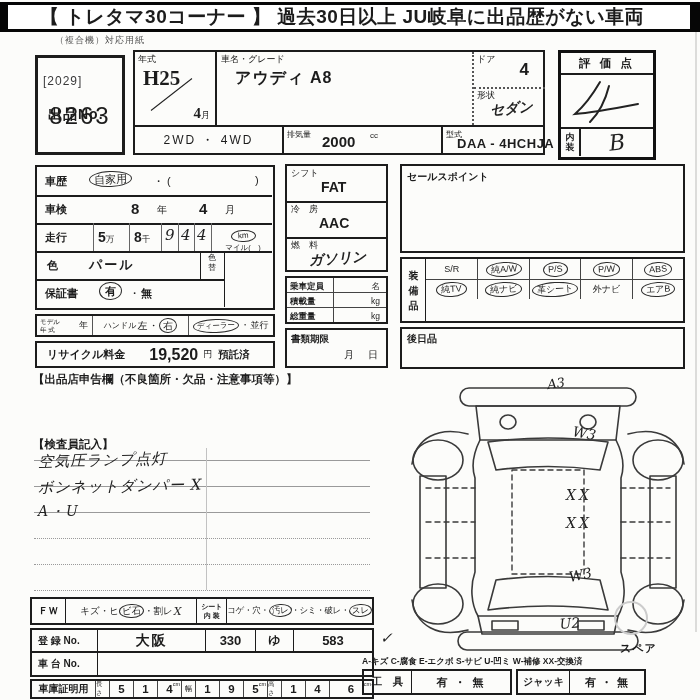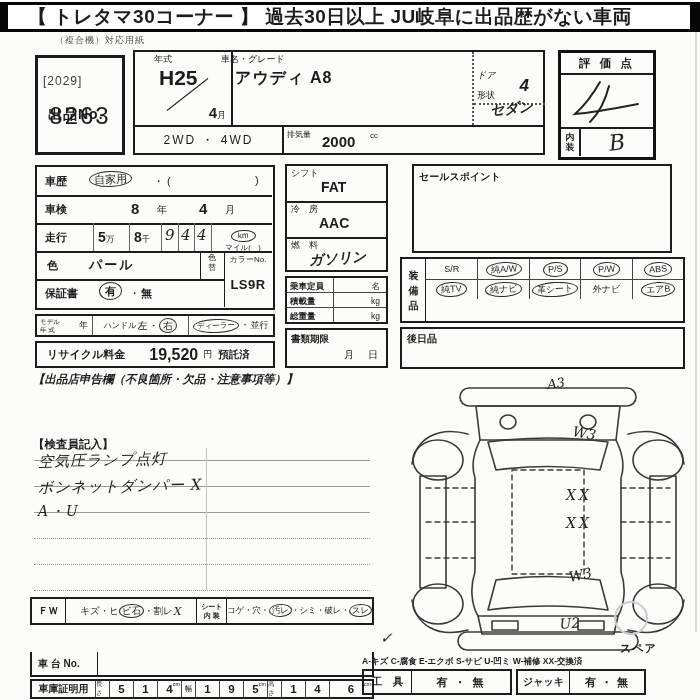--- a/index.html
+++ b/index.html
@@ -31,66 +31,70 @@
   .eq-text{ display:inline-block; line-height:1.2; padding:1px 4px; }
   .eq-text.circled{ border:1.6px solid #2b2b2b; border-radius:50%; transform:rotate(-3deg); }
   svg text.hand{ font-family:"DejaVu Serif", serif; font-style:italic; fill:#222; }
 </style>
 </head>
 <body>
 
 <div class="page">
 
   <div class="abs" style="left:0;top:2px;width:700px;height:30px;background:#060606;">
-    <div class="abs nw" style="left:8px;top:3px;width:682px;height:24px;background:#fff;display:flex;align-items:center;padding-left:20px;font-size:19px;font-weight:bold;letter-spacing:.5px;">
+    <div class="abs nw" style="left:8px;top:3px;width:682px;height:24px;background:#fff;display:flex;align-items:center;padding-left:32px;font-size:19px;font-weight:bold;letter-spacing:.5px;">
       <span>【 トレタマ30コーナー 】 過去30日以上 JU岐阜に出品歴がない車両</span>
     </div>
   </div>
   <div class="abs" style="left:55px;top:34px;font-size:9px;color:#555;letter-spacing:1px;">（複合機）対応用紙</div>
   <div class="abs" style="left:695px;top:32px;width:2px;height:600px;background:#dcdcda;"></div>
 
   <div class="abs bx3" style="left:35px;top:55px;width:90px;height:100px;">
     <div class="abs b" style="left:10px;top:4px;font-size:14px;letter-spacing:1px;margin-top:44px;">出品No.</div>
     <div class="abs" style="left:5px;top:16px;font-size:12px;color:#3a3a3a;letter-spacing:1px;background:rgba(255,255,255,.55);">[2029]</div>
     <div class="abs" style="left:0;top:44px;width:84px;text-align:center;font-size:24px;letter-spacing:2px;">8263</div>
   </div>
 
   <div class="abs bx2" style="left:133px;top:50px;width:412px;height:105px;">
 
-    <div class="abs" style="left:16px;top:0;width:82px;height:73px;border-right:2px solid var(--ln);">
+    <div class="abs" style="left:0;top:0;width:82px;height:73px;border-right:2px solid var(--ln);font-family:Liberation Serif, serif;">
       <div class="abs lab" style="left:3px;top:3px;">年式</div>
       <div class="abs b" style="left:8px;top:14px;font-size:21px;">H25</div>
       <div class="abs" style="left:16px;top:58px;width:52px;border-top:1.6px solid #222;transform:rotate(-38deg);transform-origin:left center;"></div>
       <div class="abs nw" style="right:5px;bottom:3px;">
         <span class="b" style="font-size:15px;">4</span><span style="font-size:9px;">月</span>
       </div>
     </div>
 
     <div class="abs" style="left:82px;top:0;width:255px;height:73px;">
       <div class="abs lab" style="left:4px;top:3px;">車名・グレード</div>
       <div class="abs b nw" style="left:18px;top:16px;font-size:16px;letter-spacing:1px;">アウディ A8</div>
     </div>
 
     <div class="abs" style="left:337px;top:0;width:73px;height:73px;border-left:2px dotted #555;">
-      <div class="abs" style="left:0;top:16px;width:100%;height:37px;border-bottom:2px dotted #555;font-style:italic;">
+      <div class="abs" style="left:0;top:0;width:100%;height:37px;border-bottom:2px dotted #555;">
         <div class="abs lab" style="left:3px;top:3px;">ドア</div>
         <div class="abs b" style="right:16px;top:8px;font-size:17px;">4</div>
       </div>
       <div class="abs" style="left:0;top:37px;width:100%;height:36px;">
         <div class="abs lab" style="left:3px;top:2px;">形状</div>
         <div class="abs b hand nw" style="left:16px;top:11px;font-size:14px;transform:rotate(-5deg);">セダン</div>
       </div>
     </div>
 
     <div class="abs" style="left:0;top:73px;width:100%;height:28px;border-top:2px solid var(--ln);display:flex;">
       <div class="ctr nw" style="width:147px;font-size:12px;letter-spacing:2px;">2WD ・ 4WD</div>
       <div style="width:159px;border-left:2px solid var(--ln);position:relative;">
         <span class="abs" style="left:3px;top:2px;font-size:8px;">排気量</span>
         <span class="abs b" style="left:38px;top:6px;font-size:15px;">2000</span>
         <span class="abs" style="left:86px;top:4px;font-size:8px;">cc</span>
+      </div>
+      <div style="flex:1;border-left:2px solid var(--ln);position:relative;">
+        <span class="abs" style="left:3px;top:2px;font-size:8px;">型式</span>
+        <span class="abs b nw" style="left:14px;top:9px;font-size:13px;letter-spacing:.5px;">DAA - 4HCHJA</span>
       </div>
     </div>
   </div>
 
   <div class="abs" style="left:558px;top:50px;width:98px;height:110px;border:3.5px solid #111;">
     <div class="ctr b" style="height:22px;border-bottom:2.5px solid var(--ln);font-size:11.5px;letter-spacing:3px;">評 価 点</div>
     <div style="position:relative;height:52px;">
       <svg width="90" height="50" viewBox="0 0 90 50" style="position:absolute;left:1px;top:1px;">
         <path d="M38 6 C31 18 21 31 13 38 C28 37 50 33 76 28" stroke="#222" stroke-width="2" fill="none" stroke-linecap="round"></path>
         <path d="M47 10 C44 22 38 36 28 46" stroke="#222" stroke-width="2" fill="none" stroke-linecap="round"></path>
@@ -148,24 +152,20 @@
     </div>
 
     <div class="thinv" style="left:163px;top:84px;height:28px;border-left:1.5px solid var(--ln);"></div>
     <div class="thinv" style="left:187px;top:84px;height:56px;border-left:1.5px solid var(--ln);"></div>
     <div class="abs b" style="left:10px;top:91px;font-size:11px;">色</div>
     <div class="abs b nw" style="left:52px;top:89px;font-size:13px;letter-spacing:2px;">パール</div>
     <div class="abs" style="left:164px;top:86px;width:22px;display:flex;flex-direction:column;align-items:center;font-size:8px;line-height:1.25;">
       <span>色</span>
       <span>替</span>
     </div>
-    <div class="abs" style="left:187px;top:84px;width:48px;height:56px;text-align:center;">
-      <div style="font-size:8px;margin-top:3px;">カラーNo.</div>
-      <div class="b" style="font-size:13px;margin-top:12px;letter-spacing:.5px;">LS9R</div>
-    </div>
     <div class="abs b" style="left:8px;top:119px;font-size:11px;">保証書</div>
     <span class="abs oval b" style="left:62px;top:115px;font-size:11px;padding:1px 5px;">有</span>
     <span class="abs" style="left:92px;top:119px;font-size:11px;">・</span>
     <span class="abs b" style="left:104px;top:119px;font-size:11px;">無</span>
   </div>
 
   <div class="abs bx2" style="left:35px;top:314px;width:240px;height:23px;display:flex;align-items:center;">
     <div style="width:30px;padding-left:3px;font-size:6.5px;line-height:1.2;">
       <div>モデル</div>
       <div>年 式</div>
@@ -184,21 +184,21 @@
     </div>
   </div>
 
   <div class="abs bx2" style="left:35px;top:341px;width:240px;height:27px;display:flex;align-items:center;">
     <span class="b" style="font-size:11px;padding-left:10px;">リサイクル料金</span>
     <span class="b" style="font-size:16px;margin-left:24px;">19,520</span>
     <span style="font-size:9px;margin-left:5px;">円</span>
     <span class="b" style="font-size:10.5px;margin-left:6px;">預託済</span>
   </div>
 
-  <div class="abs b nw" style="left:33px;top:372px;font-size:11.5px;font-style:italic;">【出品店申告欄（不良箇所・欠品・注意事項等）】</div>
+  <div class="abs b nw" style="left:33px;top:372px;font-size:11.5px;">【出品店申告欄（不良箇所・欠品・注意事項等）】</div>
 
   <div class="abs bx2" style="left:285px;top:164px;width:103px;height:108px;">
     <div class="hline" style="left:0;top:35px;width:99px;"></div>
     <div class="hline" style="left:0;top:71px;width:99px;"></div>
     <div class="abs lab" style="left:4px;top:3px;">シフト</div>
     <div class="abs b" style="left:34px;top:13px;font-size:14px;">FAT</div>
     <div class="abs lab" style="left:4px;top:39px;">冷　房</div>
     <div class="abs b" style="left:32px;top:49px;font-size:14px;">AAC</div>
     <div class="abs lab" style="left:4px;top:75px;">燃　料</div>
     <div class="abs b hand nw" style="left:22px;top:84px;font-size:14px;transform:rotate(-4deg);">ガソリン</div>
@@ -214,21 +214,21 @@
     <div class="abs b" style="left:3px;top:33px;font-size:8.5px;">総重量</div>
     <div class="abs" style="right:6px;top:33px;font-size:8.5px;">kg</div>
   </div>
   <div class="abs bx2" style="left:285px;top:328px;width:103px;height:40px;text-align:right;">
     <div class="abs b" style="left:4px;top:3px;font-size:9.5px;">書類期限</div>
     <div class="abs nw" style="right:8px;bottom:4px;font-size:10px;letter-spacing:14px;">
       <span>月</span><span style="letter-spacing:0;">日</span>
     </div>
   </div>
 
-  <div class="abs bx2" style="left:412px;top:164px;width:260px;height:89px;">
+  <div class="abs bx2" style="left:400px;top:164px;width:285px;height:89px;">
     <div class="abs b" style="left:5px;top:4px;font-size:10px;">セールスポイント</div>
   </div>
   <div class="abs bx2" style="left:400px;top:257px;width:285px;height:66px;">
     <div class="abs" style="left:0;top:0;width:24px;height:100%;border-right:1.5px solid var(--ln);display:flex;flex-direction:column;align-items:center;justify-content:center;font-size:10px;font-weight:bold;line-height:1.5;">
       <span>装</span>
       <span>備</span>
       <span>品</span>
     </div>
     <div class="eq-grid">
       <div class="eq-cell c0 r0">
@@ -294,20 +294,27 @@
       <span>内 装</span>
     </div>
     <div class="ctr nw" style="flex:1;font-size:8.5px;letter-spacing:-.3px;">
       <span>コゲ・穴・</span>
         <span class="oval" style="font-size:8.5px;padding:0 2px;">汚レ</span>
         <span>・シミ・破レ・</span>
         <span class="oval" style="font-size:8.5px;padding:0 2px;">スレ</span>
     </div>
   </div>
 
+  <div class="abs bx25" style="left:30px;top:628px;width:344px;height:25px;display:flex;">
+    <div style="width:66px;border-right:1.5px solid var(--ln);display:flex;align-items:center;padding-left:6px;font-size:10px;font-weight:bold;">登 録 No.</div>
+    <div class="ctr b" style="width:108px;border-right:1.5px solid var(--ln);font-size:14px;letter-spacing:2px;">大阪</div>
+    <div class="ctr b" style="width:50px;border-right:1.5px solid var(--ln);font-size:13px;">330</div>
+    <div class="ctr b" style="width:38px;border-right:1.5px solid var(--ln);font-size:12px;">ゆ</div>
+    <div class="ctr b" style="flex:1;font-size:13px;">583</div>
+  </div>
   <div class="abs hand" style="left:380px;top:629px;font-size:15px;">✓</div>
 
   <div class="abs bx25" style="left:30px;top:652px;width:344px;height:25px;border-top:none;display:flex;">
     <div style="width:66px;border-right:1.5px solid var(--ln);display:flex;align-items:center;padding-left:6px;font-size:10px;font-weight:bold;">車 台 No.</div>
   </div>
 
   <div class="abs bx2" style="left:30px;top:679px;width:344px;height:20px;display:flex;">
     <div class="ctr b" style="width:64px;border-right:1px solid #444;font-size:10px;">車庫証明用</div>
     <div class="ctr" style="width:14px;border-right:1px solid #444;font-size:6.5px;">長さ</div>
     <div class="ctr b" style="width:24px;border-right:1px solid #444;font-size:11.5px;">5</div>

